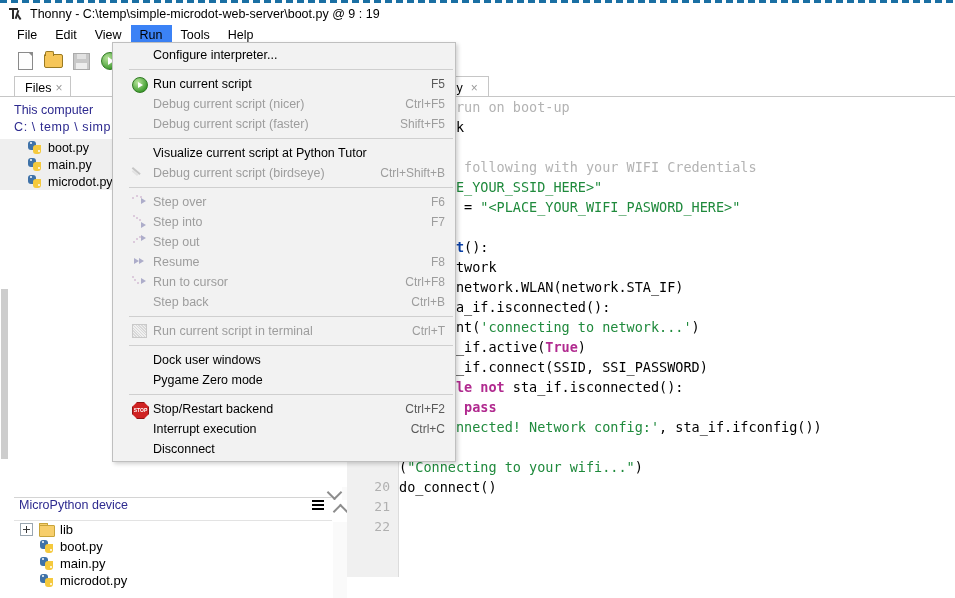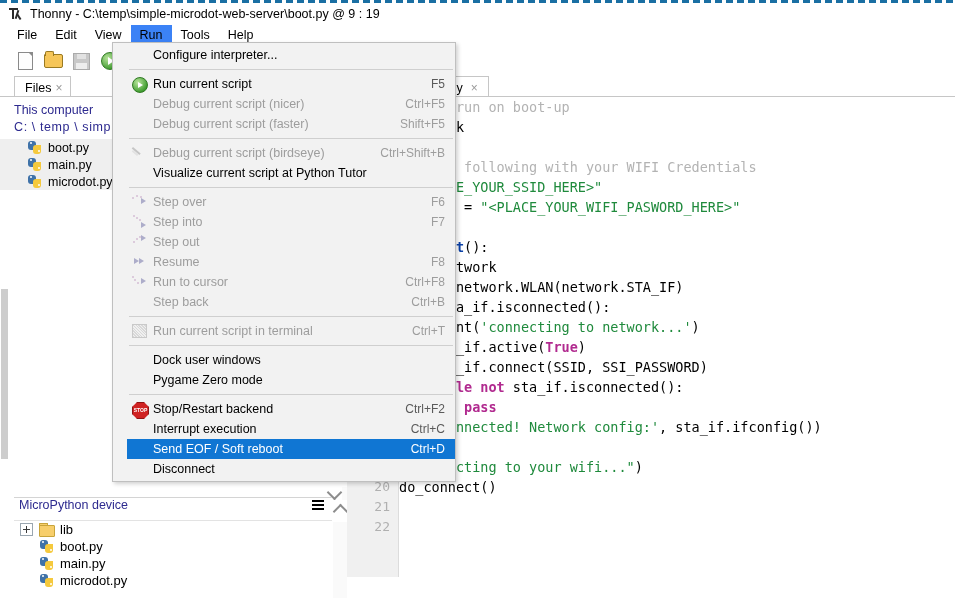--- a/index.html
+++ b/index.html
@@ -508,30 +508,30 @@
       </div>
       <div class="item dis">
         <span class="lbl">Debug current script (nicer)</span>
         <span class="acc">Ctrl+F5</span>
       </div>
       <div class="item dis">
         <span class="lbl">Debug current script (faster)</span>
         <span class="acc">Shift+F5</span>
       </div>
       <div class="sep"></div>
+      <div class="item">
+        <span class="lbl">Visualize current script at Python Tutor</span>
+        <span class="acc"></span>
+      </div>
       <div class="item dis">
         <span class="m-ico">
           <div class="m-birds m-dim"></div>
         </span>
         <span class="lbl">Debug current script (birdseye)</span>
         <span class="acc">Ctrl+Shift+B</span>
-      </div>
-      <div class="item">
-        <span class="lbl">Visualize current script at Python Tutor</span>
-        <span class="acc"></span>
       </div>
       <div class="sep"></div>
       <div class="item dis">
         <span class="m-ico">
           <div class="m-step m-dim">
             <i class="d" style="left: 0px; top: 2px;"></i>
             <i class="d" style="left: 4px; top: 0px;"></i>
             <i class="d" style="left: 8px; top: 1px;"></i>
             <i class="ar"></i>
           </div>
@@ -613,23 +613,19 @@
             <span>STOP</span>
           </div>
         </span>
         <span class="lbl">Stop/Restart backend</span>
         <span class="acc">Ctrl+F2</span>
       </div>
       <div class="item">
         <span class="lbl">Interrupt execution</span>
         <span class="acc">Ctrl+C</span>
       </div>
-      <div class="item sel">
-        <span class="lbl">Send EOF / Soft reboot</span>
-        <span class="acc">Ctrl+D</span>
-      </div>
       <div class="item">
         <span class="lbl">Disconnect</span>
         <span class="acc"></span>
       </div>
     </div>
 
 </div>
 
 </body></html>

